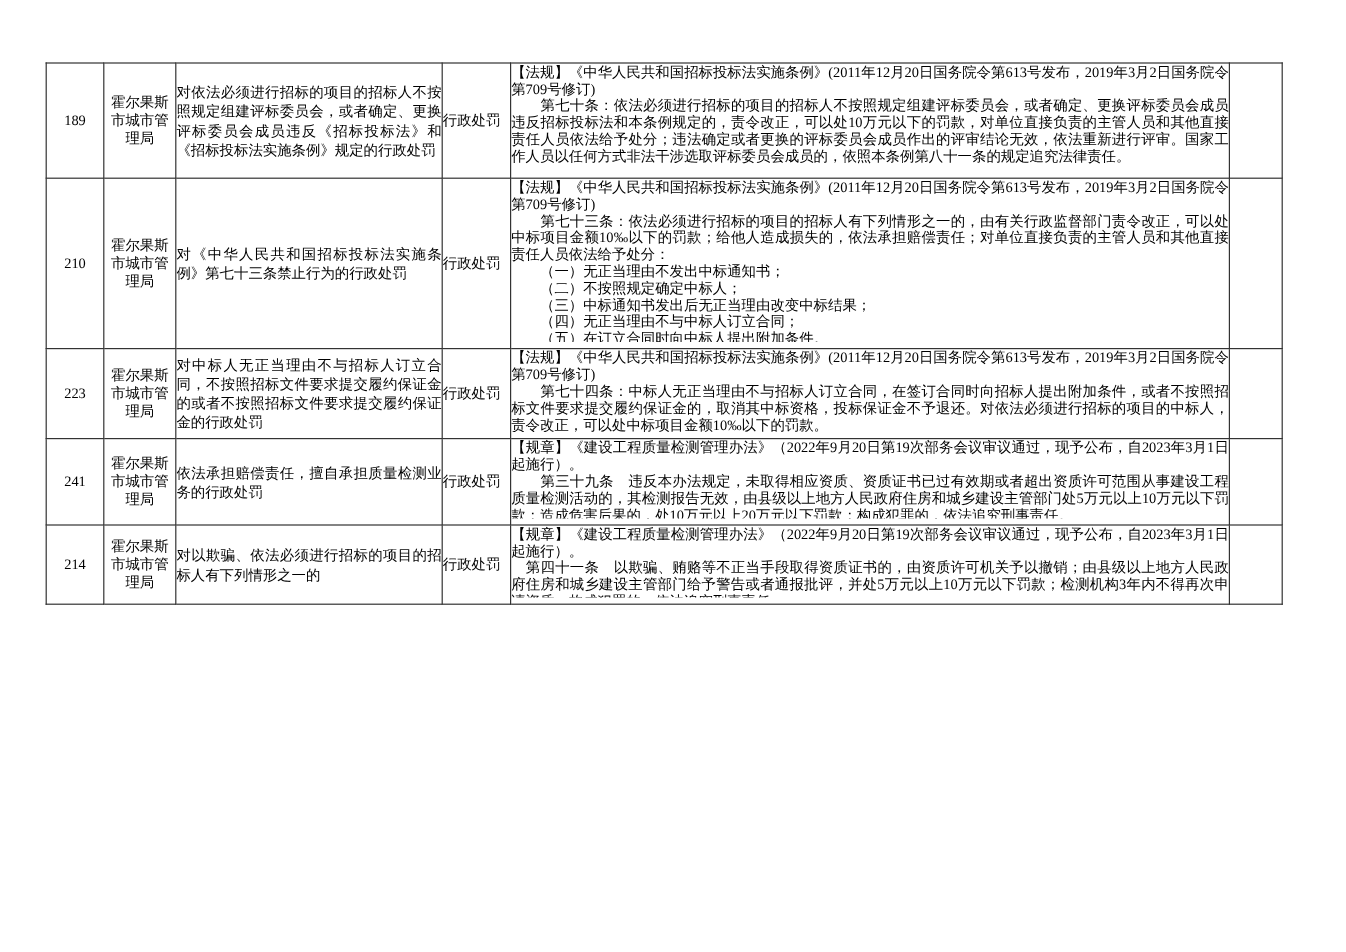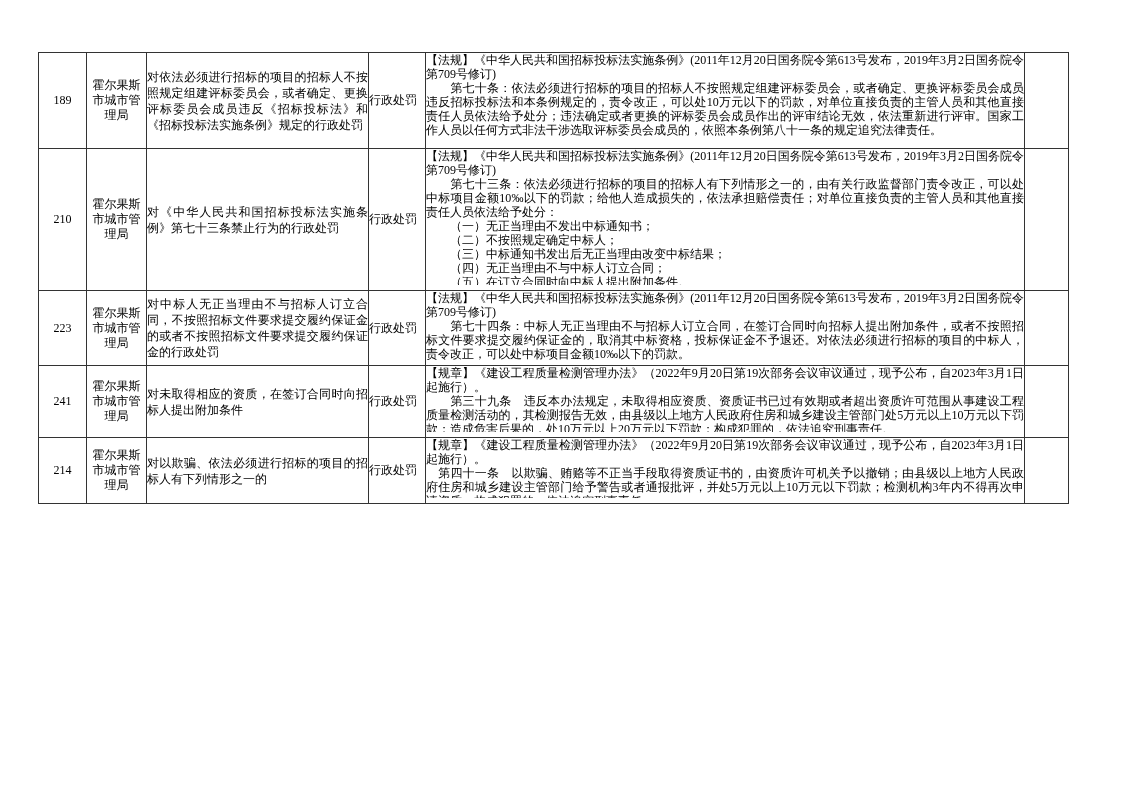--- a/index.html
+++ b/index.html
@@ -133,21 +133,21 @@
           <div class="clip">
               <div class="legal-text">【法规】《中华人民共和国招标投标法实施条例》(2011年12月20日国务院令第613号发布，2019年3月2日国务院令第709号修订)
 　　第七十四条：中标人无正当理由不与招标人订立合同，在签订合同时向招标人提出附加条件，或者不按照招标文件要求提交履约保证金的，取消其中标资格，投标保证金不予退还。对依法必须进行招标的项目的中标人，责令改正，可以处中标项目金额10‰以下的罚款。</div>
             </div>
         </td>
         <td class="remark"></td>
       </tr>
       <tr class="r134">
         <td class="num">241</td>
         <td class="dept">霍尔果斯市城市管理局</td>
-        <td class="desc">对未取得相应的资质，在签订合同时向招标人提出附加条件</td>
+        <td class="desc">依法承担赔偿责任，擅自承担质量检测业务的行政处罚</td>
         <td class="type">行政处罚</td>
         <td class="legal">
           <div class="clip">
               <div class="legal-text">【规章】《建设工程质量检测管理办法》（2022年9月20日第19次部务会议审议通过，现予公布，自2023年3月1日起施行）。
 　　第三十九条　违反本办法规定，未取得相应资质、资质证书已过有效期或者超出资质许可范围从事建设工程质量检测活动的，其检测报告无效，由县级以上地方人民政府住房和城乡建设主管部门处5万元以上10万元以下罚款；造成危害后果的，处10万元以上20万元以下罚款；构成犯罪的，依法追究刑事责任。</div>
             </div>
         </td>
         <td class="remark"></td>
       </tr>
       <tr class="r135">

